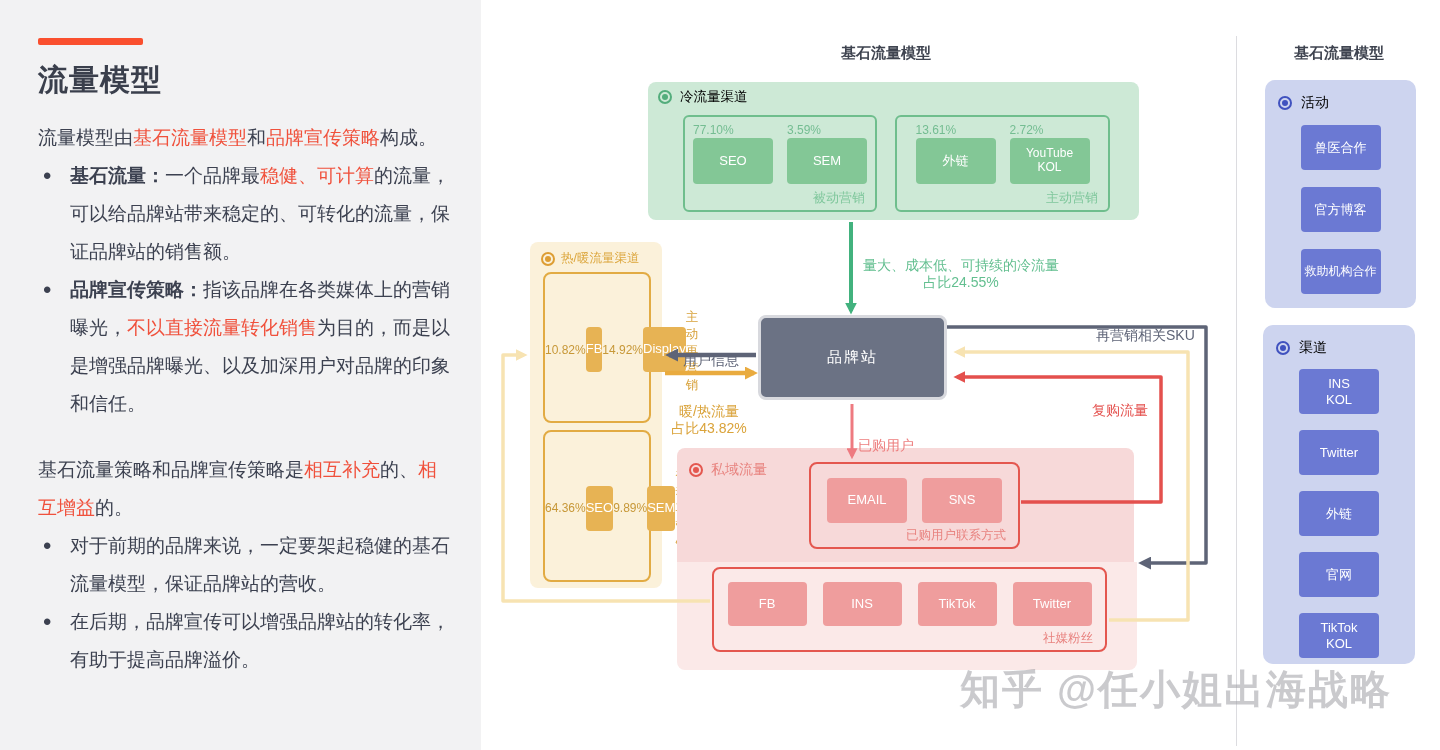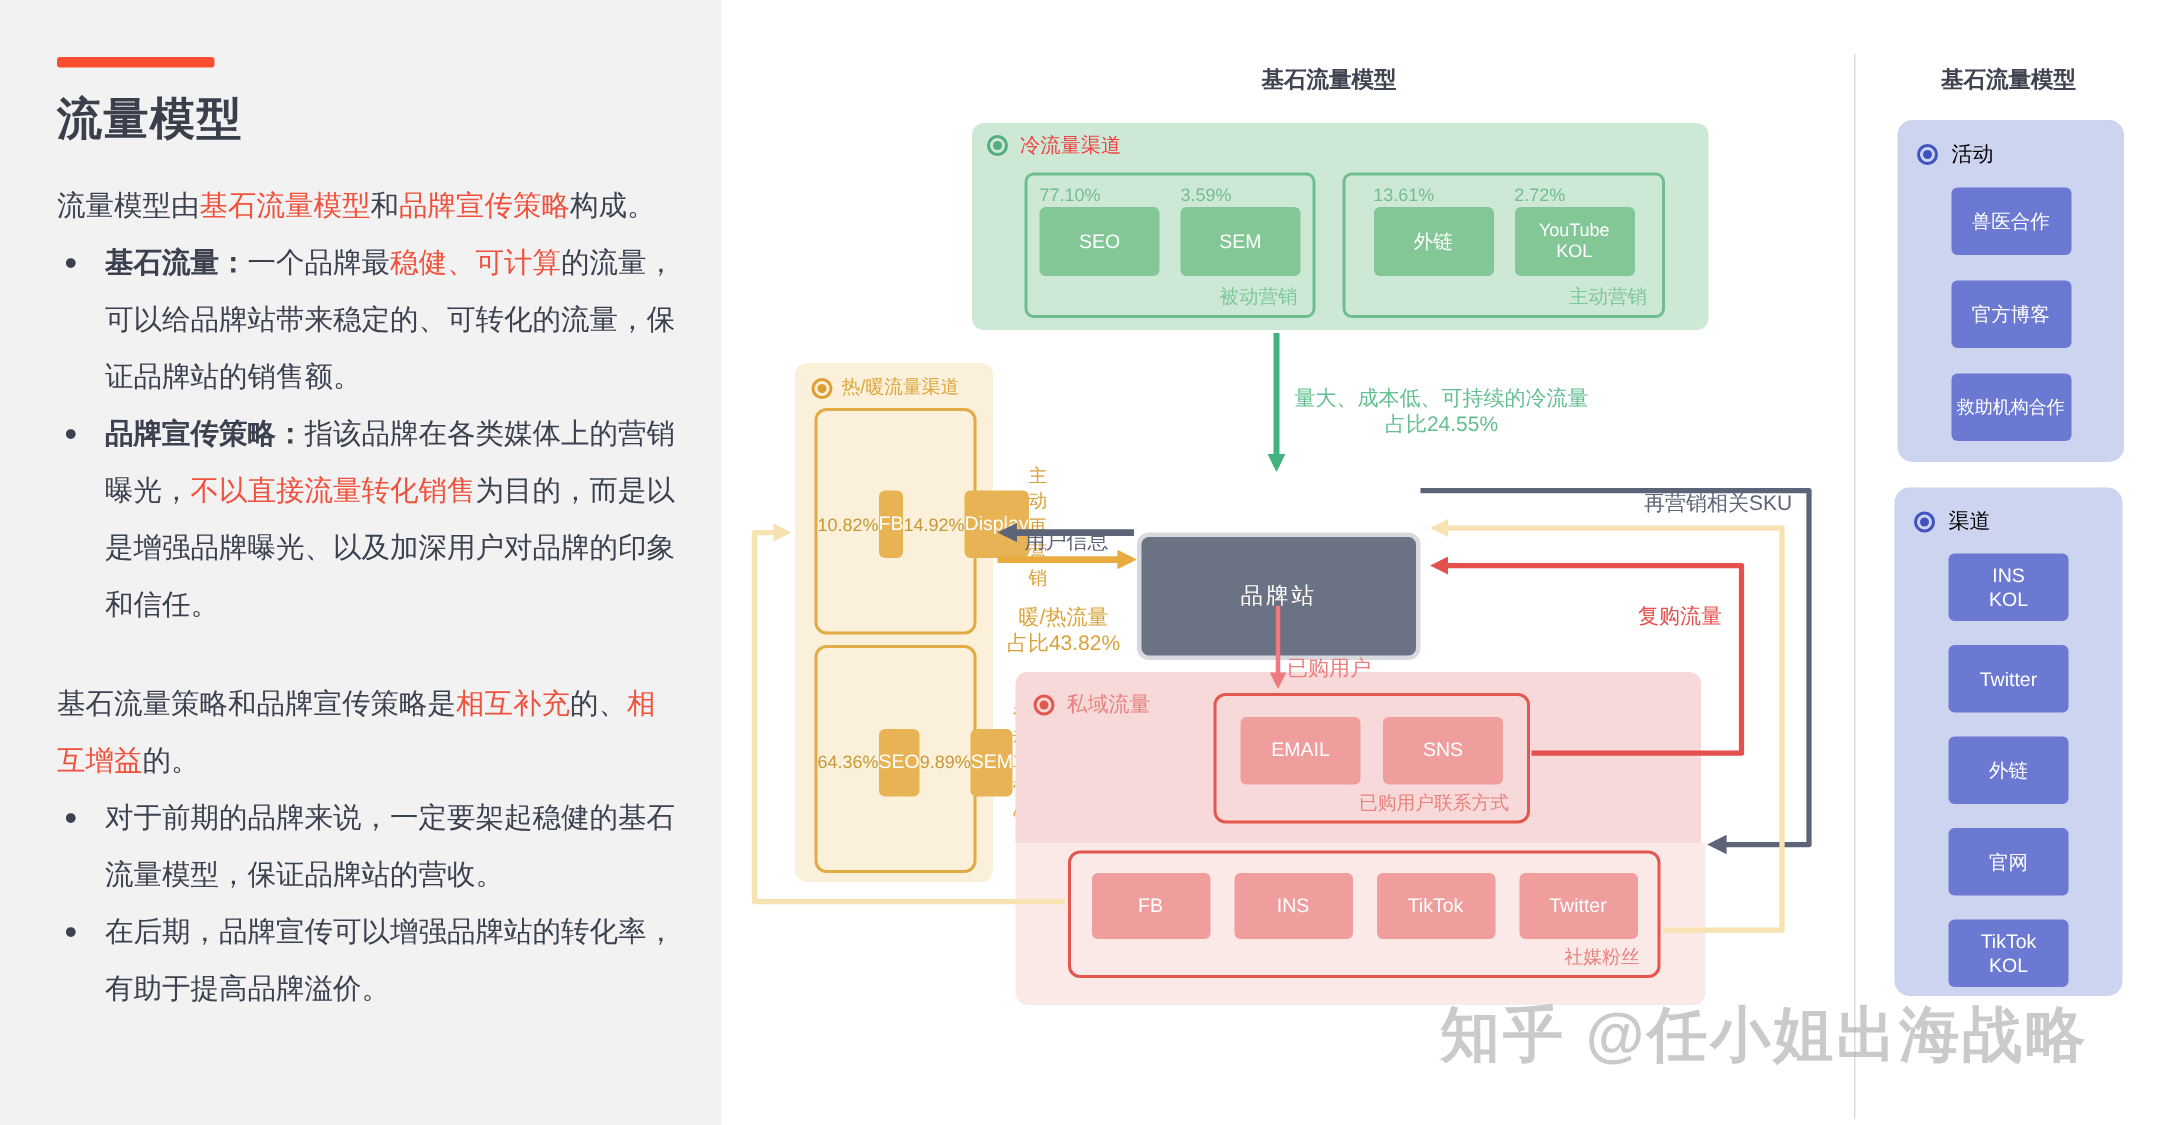--- a/index.html
+++ b/index.html
@@ -38,35 +38,35 @@
   .pct{font-size:12px;text-align:left;height:16px;line-height:16px;}
   .sub-label{position:absolute;right:10px;bottom:3px;font-size:13px;}
   .flabel{position:absolute;font-size:14px;line-height:17px;white-space:nowrap;margin-top:20px;}
   .flabel span{display:block;text-align:inherit;}
 
   
   .gc{left:648px;top:82px;width:491px;height:138px;background:#cde9d6;border-radius:8px;}
   .g-sub{border-color:#6fbe8d;border-radius:6px;}
   .gpct{color:#74bd92;}
   .gtile{width:80px;height:46px;background:#83c796;}
-  .glab{color:#ef4444;align-items:center;}
+  .glab{color:#000000;align-items:center;}
   .glab2{color:#7fc79c;}
 
   
   .yc{left:530px;top:242px;width:132px;height:346px;background:#fbf1da;border-radius:8px;}
   .y-sub{border-color:#e2ab43;border-radius:8px;display:flex;flex-direction:row;align-items:center;padding-top:4px;}
   .ypct{color:#c79838;}
   .ytile{width:80px;height:45px;background:#e7b354;}
   .ylab{color:#dca63c;font-size:12.5px;}
   .ylab2{color:#d8a23b;font-size:12.5px;text-align:center;margin-top:3px;}
 
   
   .brand{
     left:758px;top:315px;width:189px;height:85px;background:#6b7284;border:3px solid #d8d9de;
-    border-radius:8px;color:#fff;font-size:15px;display:flex;align-items:center;justify-content:center;letter-spacing:2px;margin-top:40px;
+    border-radius:8px;color:#fff;font-size:15px;display:flex;align-items:center;justify-content:center;letter-spacing:2px;
   }
 
   
   .pc1{left:677px;top:448px;width:457px;height:114px;background:#f7d9d9;border-radius:8px 8px 0 0;}
   .pc2{left:677px;top:562px;width:460px;height:108px;background:#fbe9e8;border-radius:0 0 8px 8px;}
   .redbox{position:absolute;border:2.5px solid #e4574f;border-radius:8px;box-sizing:border-box;}
   .prow{display:flex;justify-content:center;gap:15px;margin-top:14px;}
   .ptile{width:80px;height:45px;background:#ef9d9d;}
   .plab{color:#e8837f;font-size:14px;}
   .plab2{color:#e8827f;font-size:12.5px;right:12px;}

